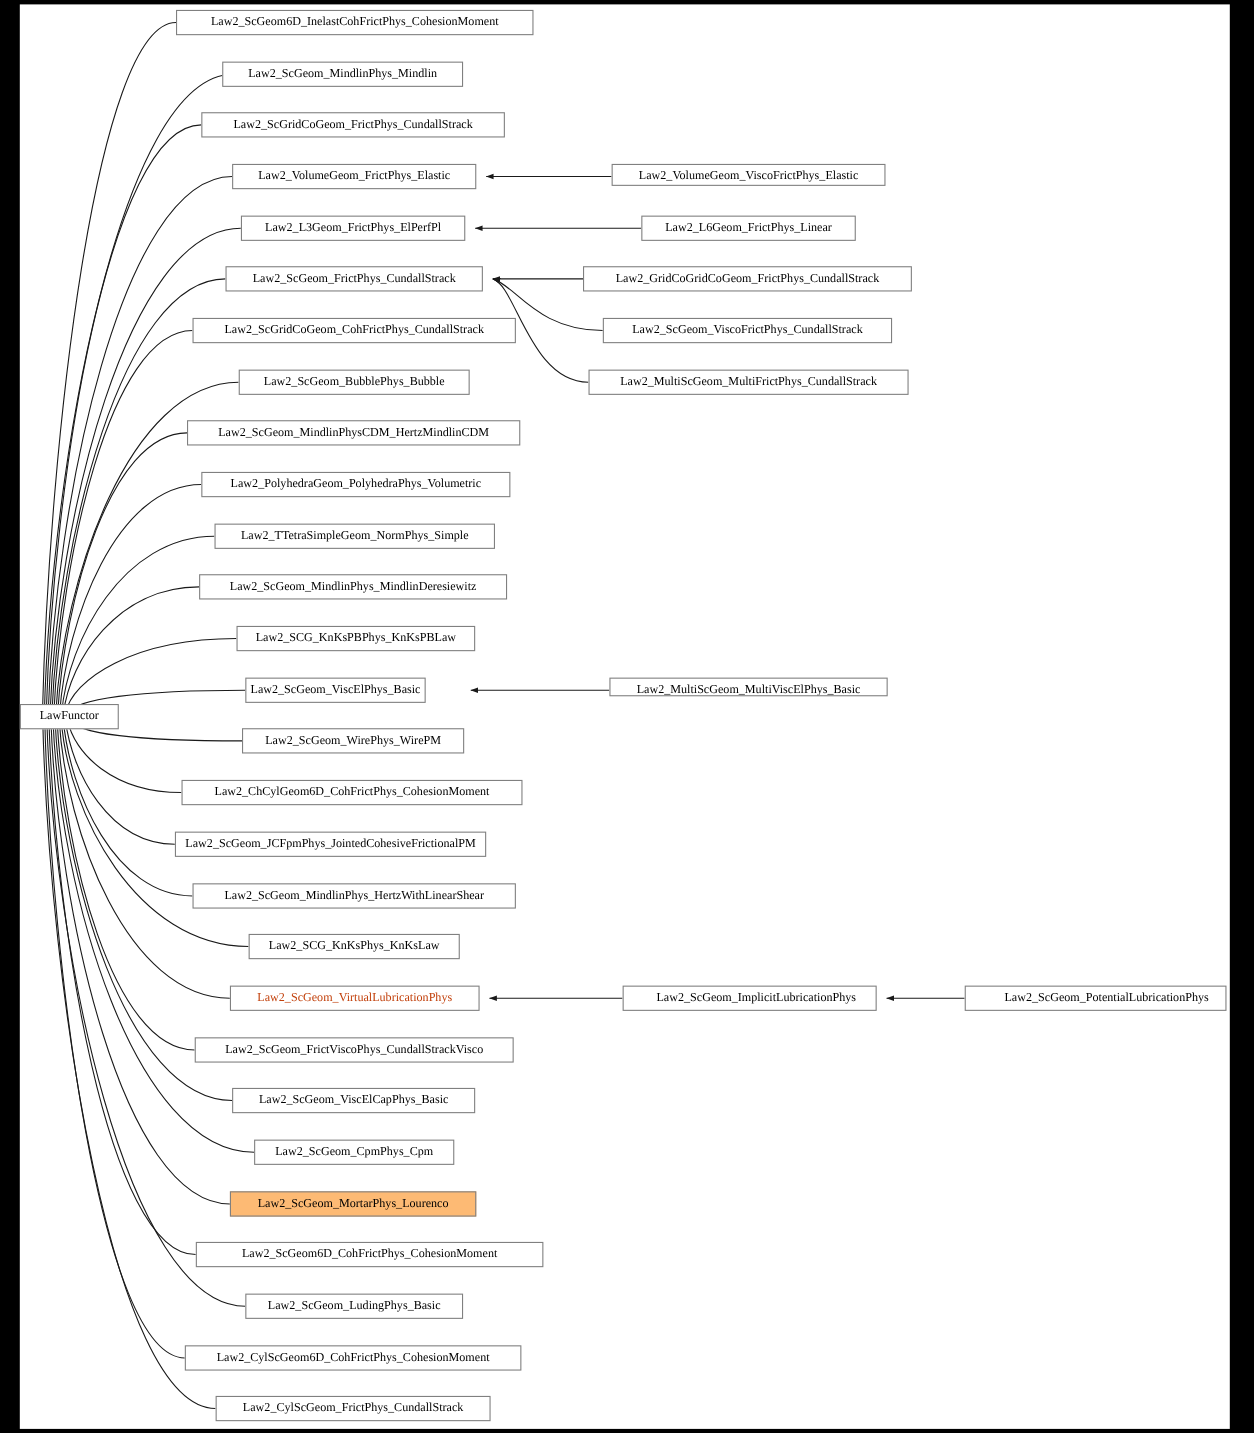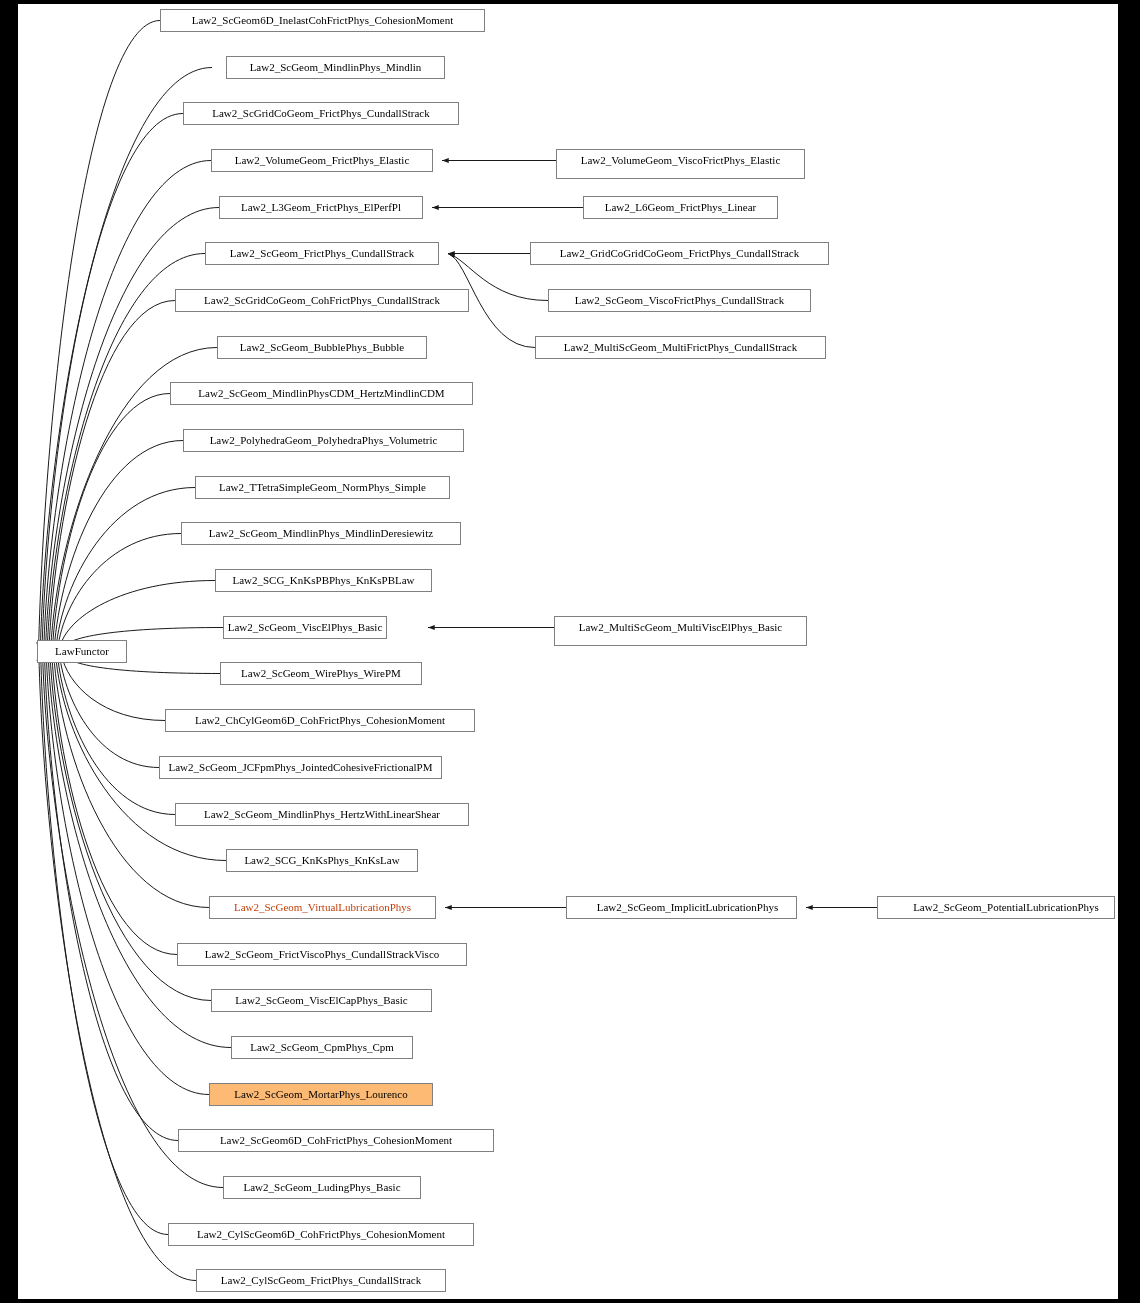--- a/index.html
+++ b/index.html
@@ -96,27 +96,27 @@
         <path d="M538,156.5 L424,156.5" fill="none" stroke="#1a1a1a" stroke-width="1" marker-end="url(#ah)"></path>
         <path d="M565,203.5 L414,203.5" fill="none" stroke="#1a1a1a" stroke-width="1" marker-end="url(#ah)"></path>
         <path d="M512,249.5 L430,249.5" fill="none" stroke="#1a1a1a" stroke-width="1" marker-end="url(#ah)"></path>
         <path d="M530,296.5 C470.05,296.5 451,255.5 430,249.5" fill="none" stroke="#1a1a1a" stroke-width="1" marker-end="url(#ah)"></path>
         <path d="M517,343.5 C464.2,343.5 451,255.5 430,249.5" fill="none" stroke="#1a1a1a" stroke-width="1" marker-end="url(#ah)"></path>
         <path d="M536,623.5 L410,623.5" fill="none" stroke="#1a1a1a" stroke-width="1" marker-end="url(#ah)"></path>
         <path d="M548,903.5 L427,903.5" fill="none" stroke="#1a1a1a" stroke-width="1" marker-end="url(#ah)"></path>
         <path d="M859,903.5 L788,903.5" fill="none" stroke="#1a1a1a" stroke-width="1" marker-end="url(#ah)"></path>
       </svg>
     <div id="nodes">
-        <div class="node root" style="left: 19px; top: 636px; width: 90px; height: 23px; border-color: rgb(128, 128, 128); background: rgb(255, 255, 255); color: rgb(0, 0, 0);">
+        <div class="node root" style="left: 0; top: 636px; width: 90px; height: 23px; border-color: rgb(128, 128, 128); background: rgb(255, 255, 255); color: rgb(0, 0, 0);">
           <span class="node-label">LawFunctor</span>
         </div>
         <div class="node" style="left: 142px; top: 5px; width: 325px; height: 23px; border-color: rgb(128, 128, 128); background: rgb(255, 255, 255); color: rgb(0, 0, 0);">
           <span class="node-label">Law2_ScGeom6D_InelastCohFrictPhys_CohesionMoment</span>
         </div>
-        <div class="node" style="left: 208px; top: 52px; width: 219px; height: 23px; border-color: rgb(128, 128, 128); background: rgb(255, 255, 255); color: rgb(0, 0, 0);">
+        <div class="node" style="left: 184px; top: 52px; width: 219px; height: 23px; border-color: rgb(128, 128, 128); background: rgb(255, 255, 255); color: rgb(0, 0, 0);">
           <span class="node-label">Law2_ScGeom_MindlinPhys_Mindlin</span>
         </div>
         <div class="node" style="left: 165px; top: 98px; width: 276px; height: 23px; border-color: rgb(128, 128, 128); background: rgb(255, 255, 255); color: rgb(0, 0, 0);">
           <span class="node-label">Law2_ScGridCoGeom_FrictPhys_CundallStrack</span>
         </div>
         <div class="node" style="left: 193px; top: 145px; width: 222px; height: 23px; border-color: rgb(128, 128, 128); background: rgb(255, 255, 255); color: rgb(0, 0, 0);">
           <span class="node-label">Law2_VolumeGeom_FrictPhys_Elastic</span>
         </div>
         <div class="node" style="left: 201px; top: 192px; width: 204px; height: 23px; border-color: rgb(128, 128, 128); background: rgb(255, 255, 255); color: rgb(0, 0, 0);">
           <span class="node-label">Law2_L3Geom_FrictPhys_ElPerfPl</span>
@@ -183,36 +183,36 @@
         </div>
         <div class="node" style="left: 205px; top: 1172px; width: 198px; height: 23px; border-color: rgb(128, 128, 128); background: rgb(255, 255, 255); color: rgb(0, 0, 0);">
           <span class="node-label">Law2_ScGeom_LudingPhys_Basic</span>
         </div>
         <div class="node" style="left: 150px; top: 1219px; width: 306px; height: 23px; border-color: rgb(128, 128, 128); background: rgb(255, 255, 255); color: rgb(0, 0, 0);">
           <span class="node-label">Law2_CylScGeom6D_CohFrictPhys_CohesionMoment</span>
         </div>
         <div class="node" style="left: 178px; top: 1265px; width: 250px; height: 23px; border-color: rgb(128, 128, 128); background: rgb(255, 255, 255); color: rgb(0, 0, 0);">
           <span class="node-label">Law2_CylScGeom_FrictPhys_CundallStrack</span>
         </div>
-        <div class="node" style="left: 538px; top: 145px; width: 249px; height: 30px; border-color: rgb(128, 128, 128); background: rgb(255, 255, 255); color: rgb(0, 0, 0);">
+        <div class="node" style="left: 538px; top: 145px; width: 249px; height: 20px; border-color: rgb(128, 128, 128); background: rgb(255, 255, 255); color: rgb(0, 0, 0);">
           <span class="node-label">Law2_VolumeGeom_ViscoFrictPhys_Elastic</span>
         </div>
         <div class="node" style="left: 565px; top: 192px; width: 195px; height: 23px; border-color: rgb(128, 128, 128); background: rgb(255, 255, 255); color: rgb(0, 0, 0);">
           <span class="node-label">Law2_L6Geom_FrictPhys_Linear</span>
         </div>
         <div class="node" style="left: 512px; top: 238px; width: 299px; height: 23px; border-color: rgb(128, 128, 128); background: rgb(255, 255, 255); color: rgb(0, 0, 0);">
           <span class="node-label">Law2_GridCoGridCoGeom_FrictPhys_CundallStrack</span>
         </div>
         <div class="node" style="left: 530px; top: 285px; width: 263px; height: 23px; border-color: rgb(128, 128, 128); background: rgb(255, 255, 255); color: rgb(0, 0, 0);">
           <span class="node-label">Law2_ScGeom_ViscoFrictPhys_CundallStrack</span>
         </div>
         <div class="node" style="left: 517px; top: 332px; width: 291px; height: 23px; border-color: rgb(128, 128, 128); background: rgb(255, 255, 255); color: rgb(0, 0, 0);">
           <span class="node-label">Law2_MultiScGeom_MultiFrictPhys_CundallStrack</span>
         </div>
-        <div class="node" style="left: 536px; top: 612px; width: 253px; height: 30px; border-color: rgb(128, 128, 128); background: rgb(255, 255, 255); color: rgb(0, 0, 0);">
+        <div class="node" style="left: 536px; top: 612px; width: 253px; height: 17px; border-color: rgb(128, 128, 128); background: rgb(255, 255, 255); color: rgb(0, 0, 0);">
           <span class="node-label">Law2_MultiScGeom_MultiViscElPhys_Basic</span>
         </div>
         <div class="node" style="left: 548px; top: 892px; width: 231px; height: 23px; border-color: rgb(128, 128, 128); background: rgb(255, 255, 255); color: rgb(0, 0, 0); padding-left: 12px;">
           <span class="node-label">Law2_ScGeom_ImplicitLubricationPhys</span>
         </div>
         <div class="node" style="left: 859px; top: 892px; width: 238px; height: 23px; border-color: rgb(128, 128, 128); background: rgb(255, 255, 255); color: rgb(0, 0, 0); padding-left: 20px;">
           <span class="node-label">Law2_ScGeom_PotentialLubricationPhys</span>
         </div>
       </div>
   </div>

